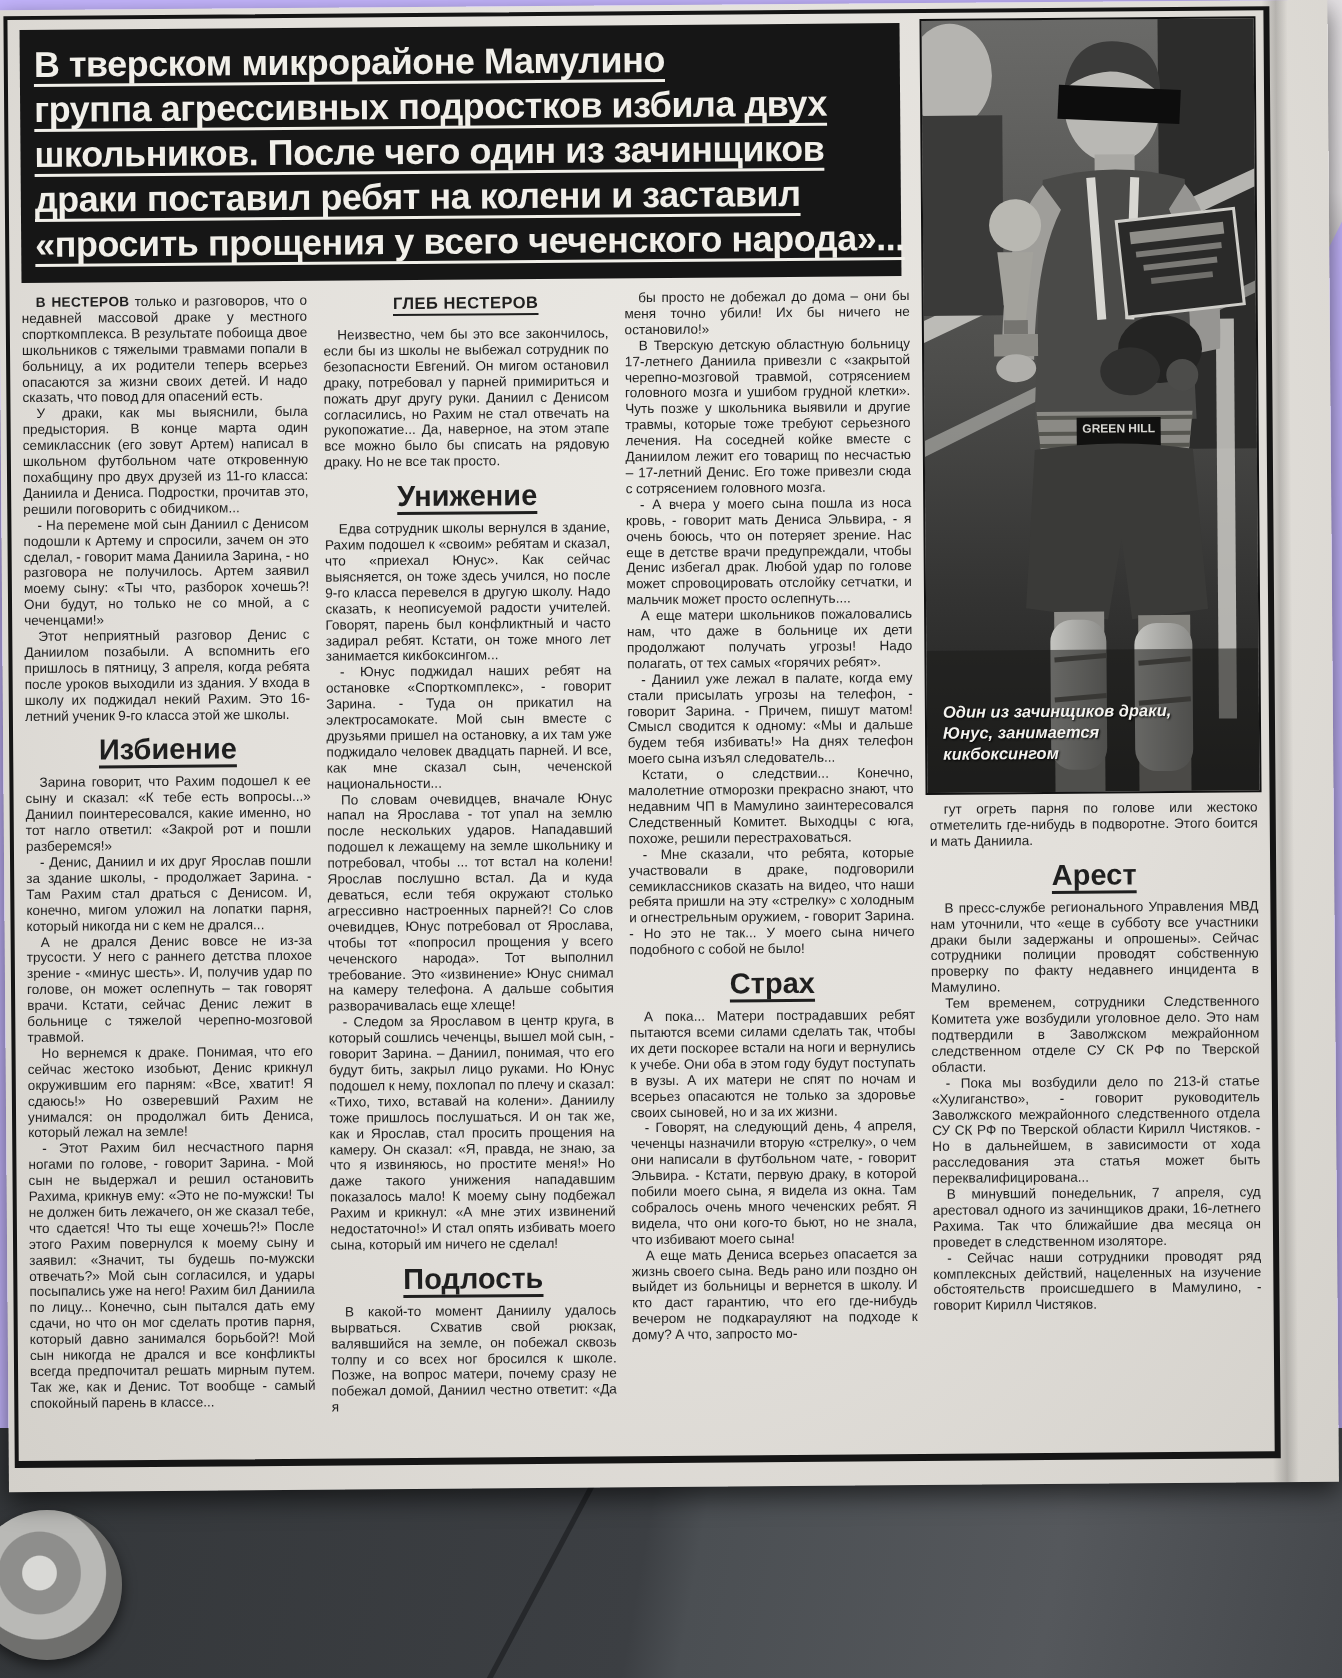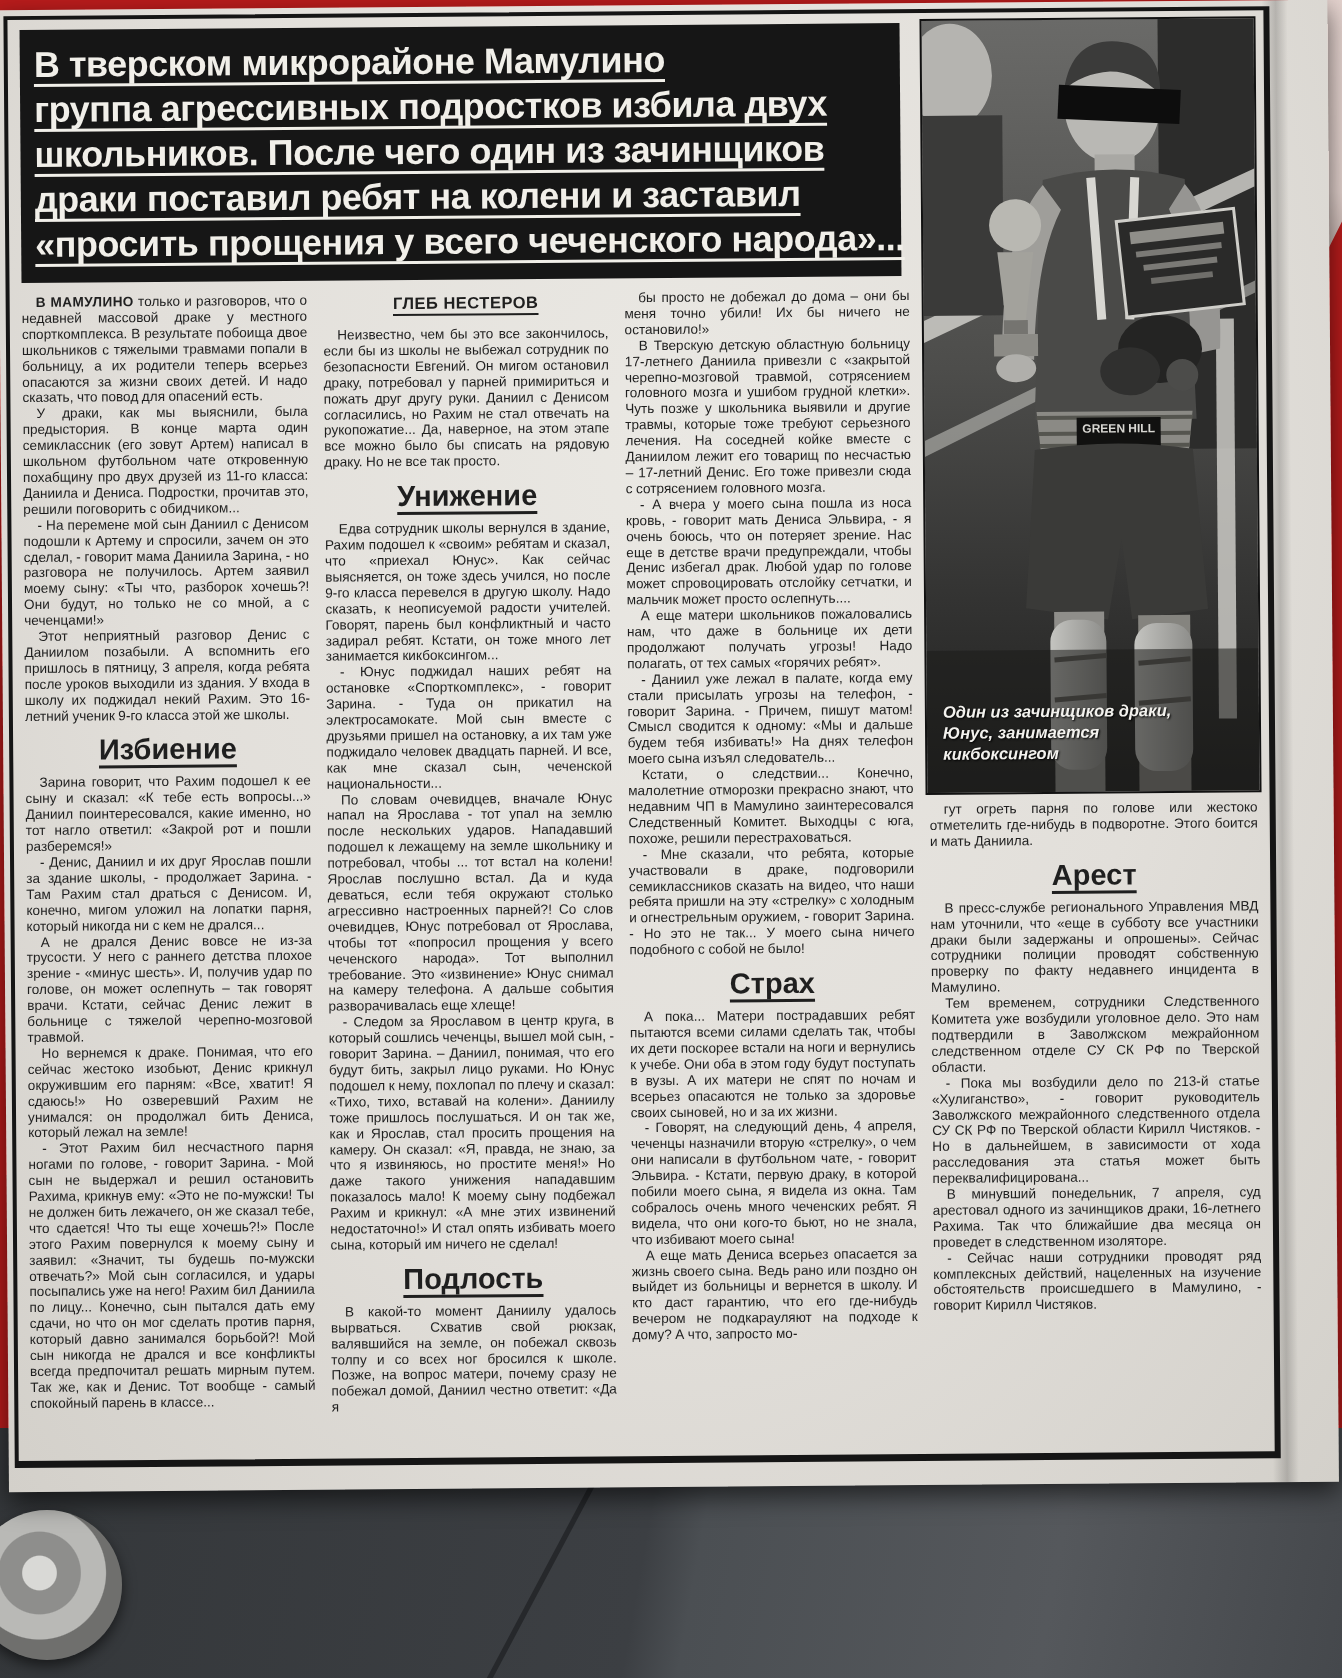--- a/index.html
+++ b/index.html
@@ -4,21 +4,21 @@
 <style>
   :root{
     --paper:#e2dfda; --ink:#1c1c1c; --headline-bg:#161616; --headline-text:#f1efe9;
     --caption-text:#f3f2ee; --floor:#3c3f43;
   }
   *{margin:0;padding:0;box-sizing:border-box;}
   html,body{width:1342px;height:1678px;overflow:hidden;}
   body{background:#141414;font-family:"Liberation Sans","DejaVu Sans",sans-serif;position:relative;}
 
   
-  .scene{position:absolute;inset:0;background:#b91c1c;}
+  .scene{position:absolute;inset:0;background:#c4b5fd;}
   .floor{position:absolute;left:0;right:0;bottom:0;height:250px;
     background:linear-gradient(100deg,#34373a 0%,#3c3f43 48%,#4b4f53 52%,#55585c 78%,#45484c 100%);}
   .floor-seam{position:absolute;bottom:0;left:540px;width:6px;height:200px;background:#26282b;transform:skewX(-28deg);}
   .metal-lid{position:absolute;left:-28px;bottom:18px;width:150px;height:150px;border-radius:50%;
     background:radial-gradient(circle at 45% 42%, #d9d9d6 0 14%, #8e8e8c 15% 34%, #b9b9b6 35% 55%, #6f6f6d 56% 78%, #4a4a48 79%);
     box-shadow:0 6px 14px rgba(0,0,0,.55);}
   .torn-corner{position:absolute;right:0;top:0;width:54px;height:270px;
     background:linear-gradient(185deg,#e9e7e2 70%,#bdbab4 100%);
     clip-path:polygon(0 0,100% 0,100% 82%,55% 100%,20% 60%,35% 25%);opacity:.9;}
 
@@ -158,21 +158,21 @@
         </svg>
         <div class="photo-caption">
           <div>Один из зачинщиков драки,</div>
           <div>Юнус, занимается</div>
           <div>кикбоксингом</div>
         </div>
       </div>
 
       <div class="cols">
         <div class="col">
-            <p class="para"><b>В МАМУЛИНО</b> только и разговоров, что о недавней массовой драке у местного спорткомплекса. В результате побоища двое школьников с тяжелыми травмами попали в больницу, а их родители теперь всерьез опасаются за жизни своих детей. И надо сказать, что повод для опасений есть.</p>
+            <p class="para"><b>В НЕСТЕРОВ</b> только и разговоров, что о недавней массовой драке у местного спорткомплекса. В результате побоища двое школьников с тяжелыми травмами попали в больницу, а их родители теперь всерьез опасаются за жизни своих детей. И надо сказать, что повод для опасений есть.</p>
             <p class="para">У драки, как мы выяснили, была предыстория. В конце марта один семиклассник (его зовут Артем) написал в школьном футбольном чате откровенную похабщину про двух друзей из 11-го класса: Даниила и Дениса. Подростки, прочитав это, решили поговорить с обидчиком...</p>
             <p class="para">- На перемене мой сын Даниил с Денисом подошли к Артему и спросили, зачем он это сделал, - говорит мама Даниила Зарина, - но разговора не получилось. Артем заявил моему сыну: «Ты что, разборок хочешь?! Они будут, но только не со мной, а с чеченцами!»</p>
             <p class="para">Этот неприятный разговор Денис с Даниилом позабыли. А вспомнить его пришлось в пятницу, 3 апреля, когда ребята после уроков выходили из здания. У входа в школу их поджидал некий Рахим. Это 16-летний ученик 9-го класса этой же школы.</p>
             <div class="subhead">Избиение</div>
             <p class="para">Зарина говорит, что Рахим подошел к ее сыну и сказал: «К тебе есть вопросы...» Даниил поинтересовался, какие именно, но тот нагло ответил: «Закрой рот и пошли разберемся!»</p>
             <p class="para">- Денис, Даниил и их друг Ярослав пошли за здание школы, - продолжает Зарина. - Там Рахим стал драться с Денисом. И, конечно, мигом уложил на лопатки парня, который никогда ни с кем не дрался...</p>
             <p class="para">А не дрался Денис вовсе не из-за трусости. У него с раннего детства плохое зрение - «минус шесть». И, получив удар по голове, он может ослепнуть – так говорят врачи. Кстати, сейчас Денис лежит в больнице с тяжелой черепно-мозговой травмой.</p>
             <p class="para">Но вернемся к драке. Понимая, что его сейчас жестоко изобьют, Денис крикнул окружившим его парням: «Все, хватит! Я сдаюсь!» Но озверевший Рахим не унимался: он продолжал бить Дениса, который лежал на земле!</p>
             <p class="para">- Этот Рахим бил несчастного парня ногами по голове, - говорит Зарина. - Мой сын не выдержал и решил остановить Рахима, крикнув ему: «Это не по-мужски! Ты не должен бить лежачего, он же сказал тебе, что сдается! Что ты еще хочешь?!» После этого Рахим повернулся к моему сыну и заявил: «Значит, ты будешь по-мужски отвечать?» Мой сын согласился, и удары посыпались уже на него! Рахим бил Даниила по лицу... Конечно, сын пытался дать ему сдачи, но что он мог сделать против парня, который давно занимался борьбой?! Мой сын никогда не дрался и все конфликты всегда предпочитал решать мирным путем. Так же, как и Денис. Тот вообще - самый спокойный парень в классе...</p>
           </div>

